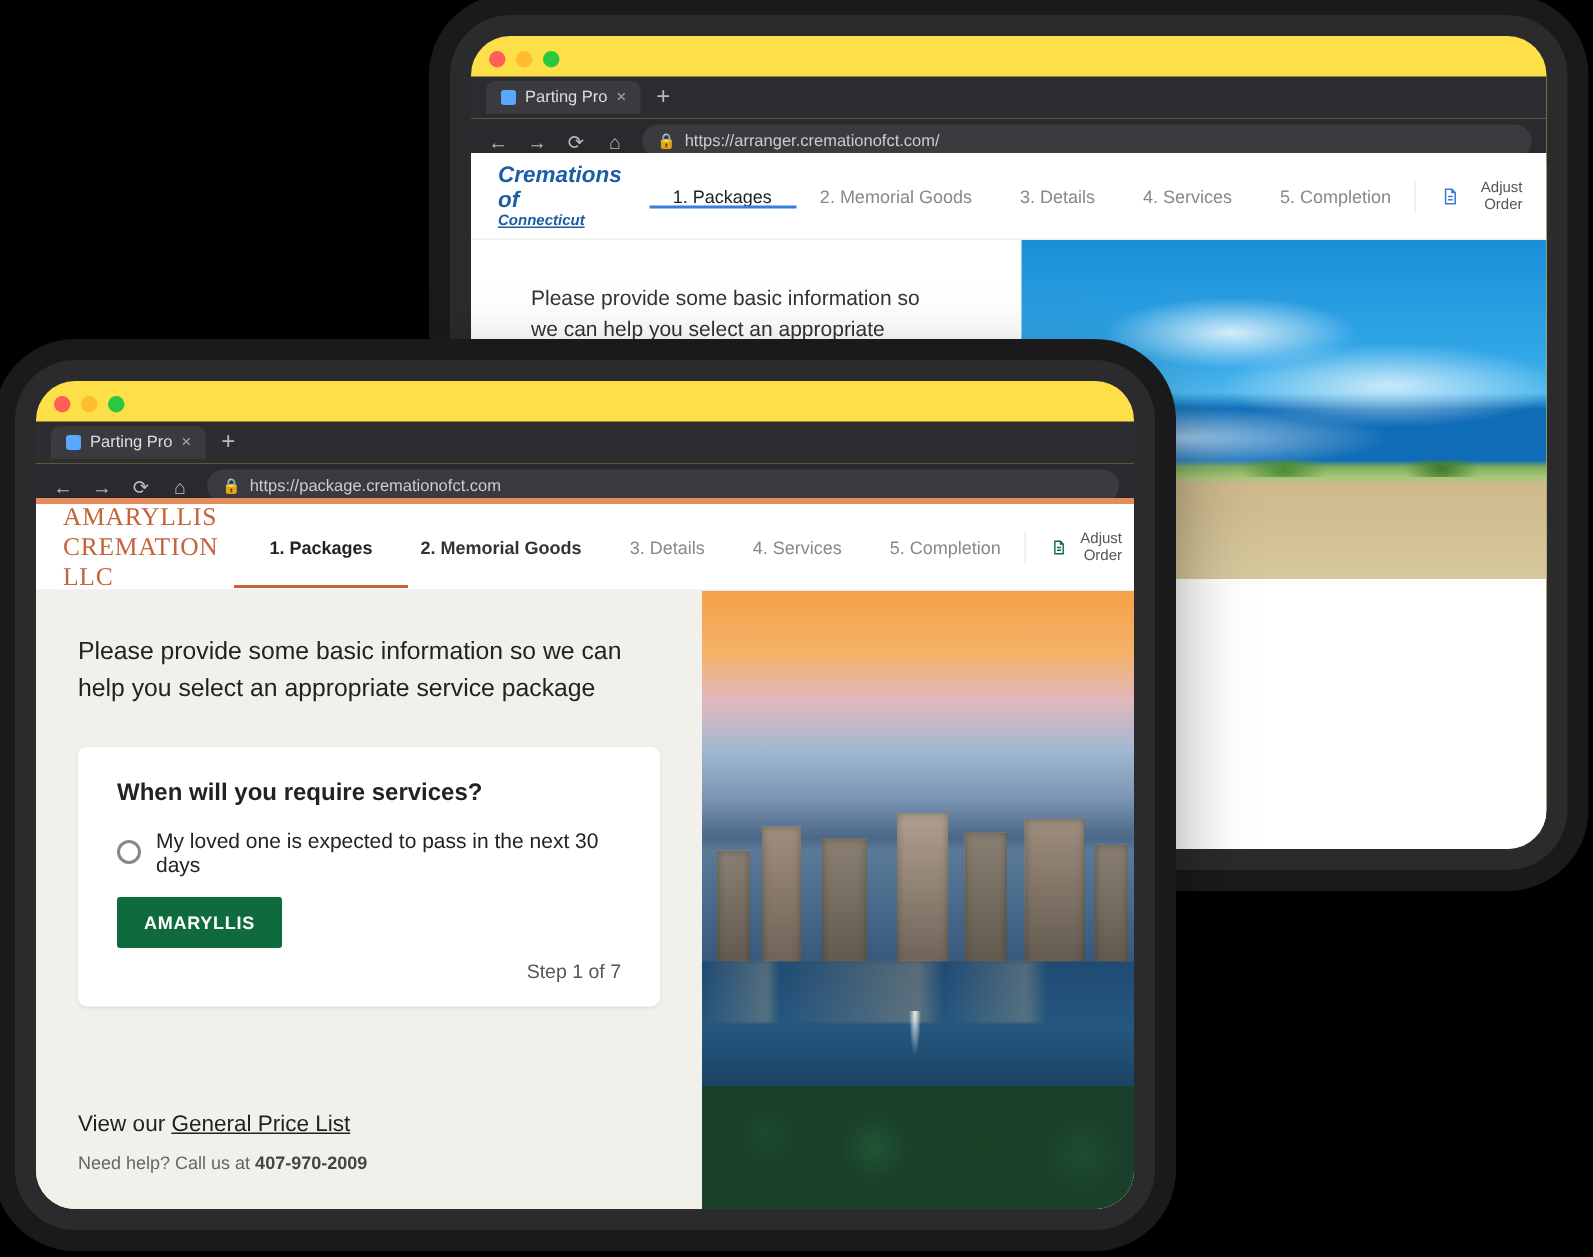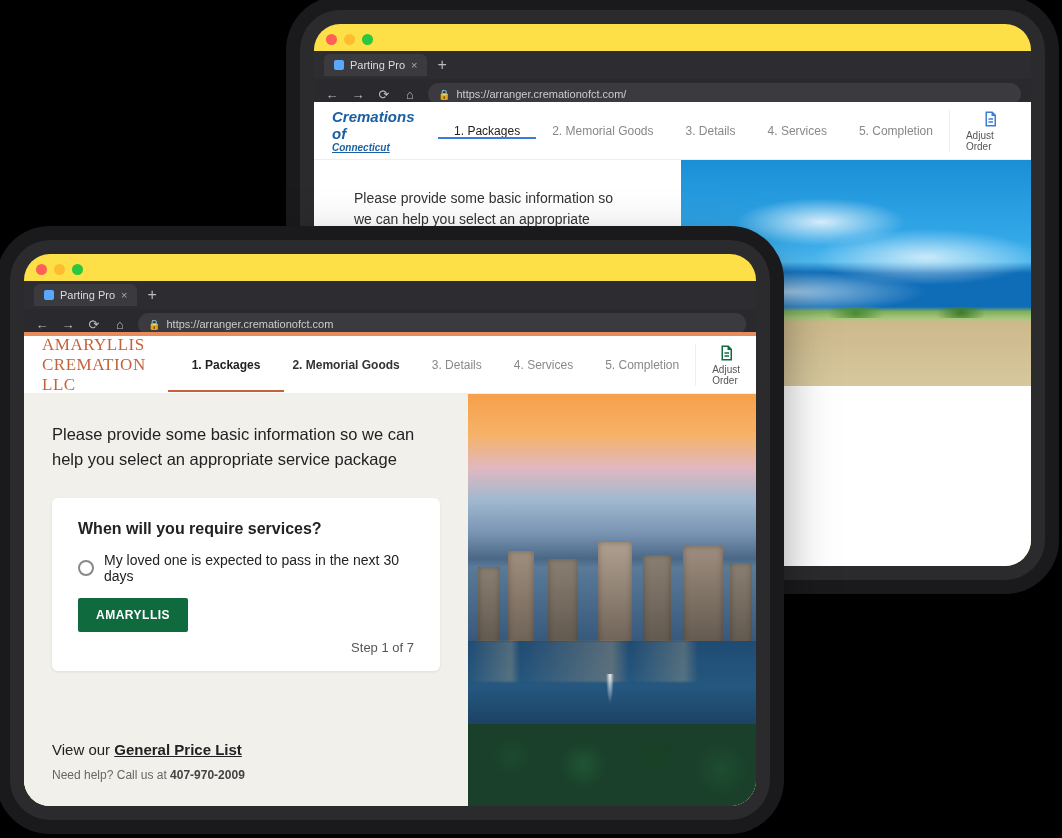--- a/index.html
+++ b/index.html
@@ -67,22 +67,22 @@
 
 .stepbar {
   display: flex; align-items: center; height: 58px; border-bottom: 1px solid #eee;
   font-size: 12px; color: #888;
 }
 .stepbar .logo { padding: 0 18px; font-weight: 600; display: flex; align-items: center; }
 .stepbar .step { padding: 0 16px; white-space: nowrap; cursor: pointer; }
 .stepbar .step.active { color: #222; position: relative; }
 .stepbar .adjust {
   margin-left: auto; border-left: 1px solid #eee; padding: 0 16px;
-  font-size: 10px; color: #555; text-align: left; cursor: pointer;
-  display: flex; flex-direction: column; align-items: center; gap: 2px;
+  font-size: 10px; color: #555; text-align: right; cursor: pointer;
+  display: flex; flex-direction: row; align-items: center; gap: 2px;
 }
 .adjust svg { width: 18px; height: 18px; }
 
 
 #page-back { display: flex; flex-direction: row; }
 #page-back .left { flex: 1; background: #fff; padding: 28px 40px; }
 #page-back .hero-back {
   width: 350px;
   background:
     linear-gradient(to bottom,
@@ -162,21 +162,21 @@
 
 .continue-btn {
   background: #0f6b3d; color: #fff; font-weight: 700; letter-spacing: .5px;
   border: none; padding: 10px 18px; font-size: 12px; cursor: pointer;
   border-radius: 2px;
 }
 .step-of { text-align: right; color: #555; font-size: 13px; margin-top: 8px; }
 
 .front-footer { margin-top: auto; padding: 14px 28px 24px; }
 .gpl { font-size: 15px; color: #222; margin-bottom: 10px; }
-.gpl a { color: #222; font-weight: 700; text-decoration: underline; }
+.gpl a { color: #222; font-weight: 400; text-decoration: underline; }
 .help { font-size: 12px; color: #666; }
 .help b { color: #444; }
 
 #front-hero {
   width: 288px;
   background:
     linear-gradient(to bottom,
       #f6a04a 0%, #f5b268 10%, #e0b8c0 18%,
       #9fb8d0 26%, #7893b1 34%,
       #4a6786 40%,
@@ -317,21 +317,21 @@
       </div>
       <div class="addtab">+</div>
     </div>
     <div class="urlbar">
       <span class="nav-icon">←</span>
       <span class="nav-icon">→</span>
       <span class="nav-icon">⟳</span>
       <span class="nav-icon">⌂</span>
       <div class="url-field">
         <span class="lock-icon">🔒</span>
-        <span>https://arranger.cremationofct.com</span>
+        <span>https://package.cremationofct.com</span>
       </div>
     </div>
 
     <div class="page">
       <div class="stepbar" id="page-front-steps">
         <div class="logo-front">AMARYLLIS CREMATION LLC</div>
         <div class="step active" id="front-step1">
           <span>1. Packages</span>
           <div class="front-active-underline"></div>
         </div>

